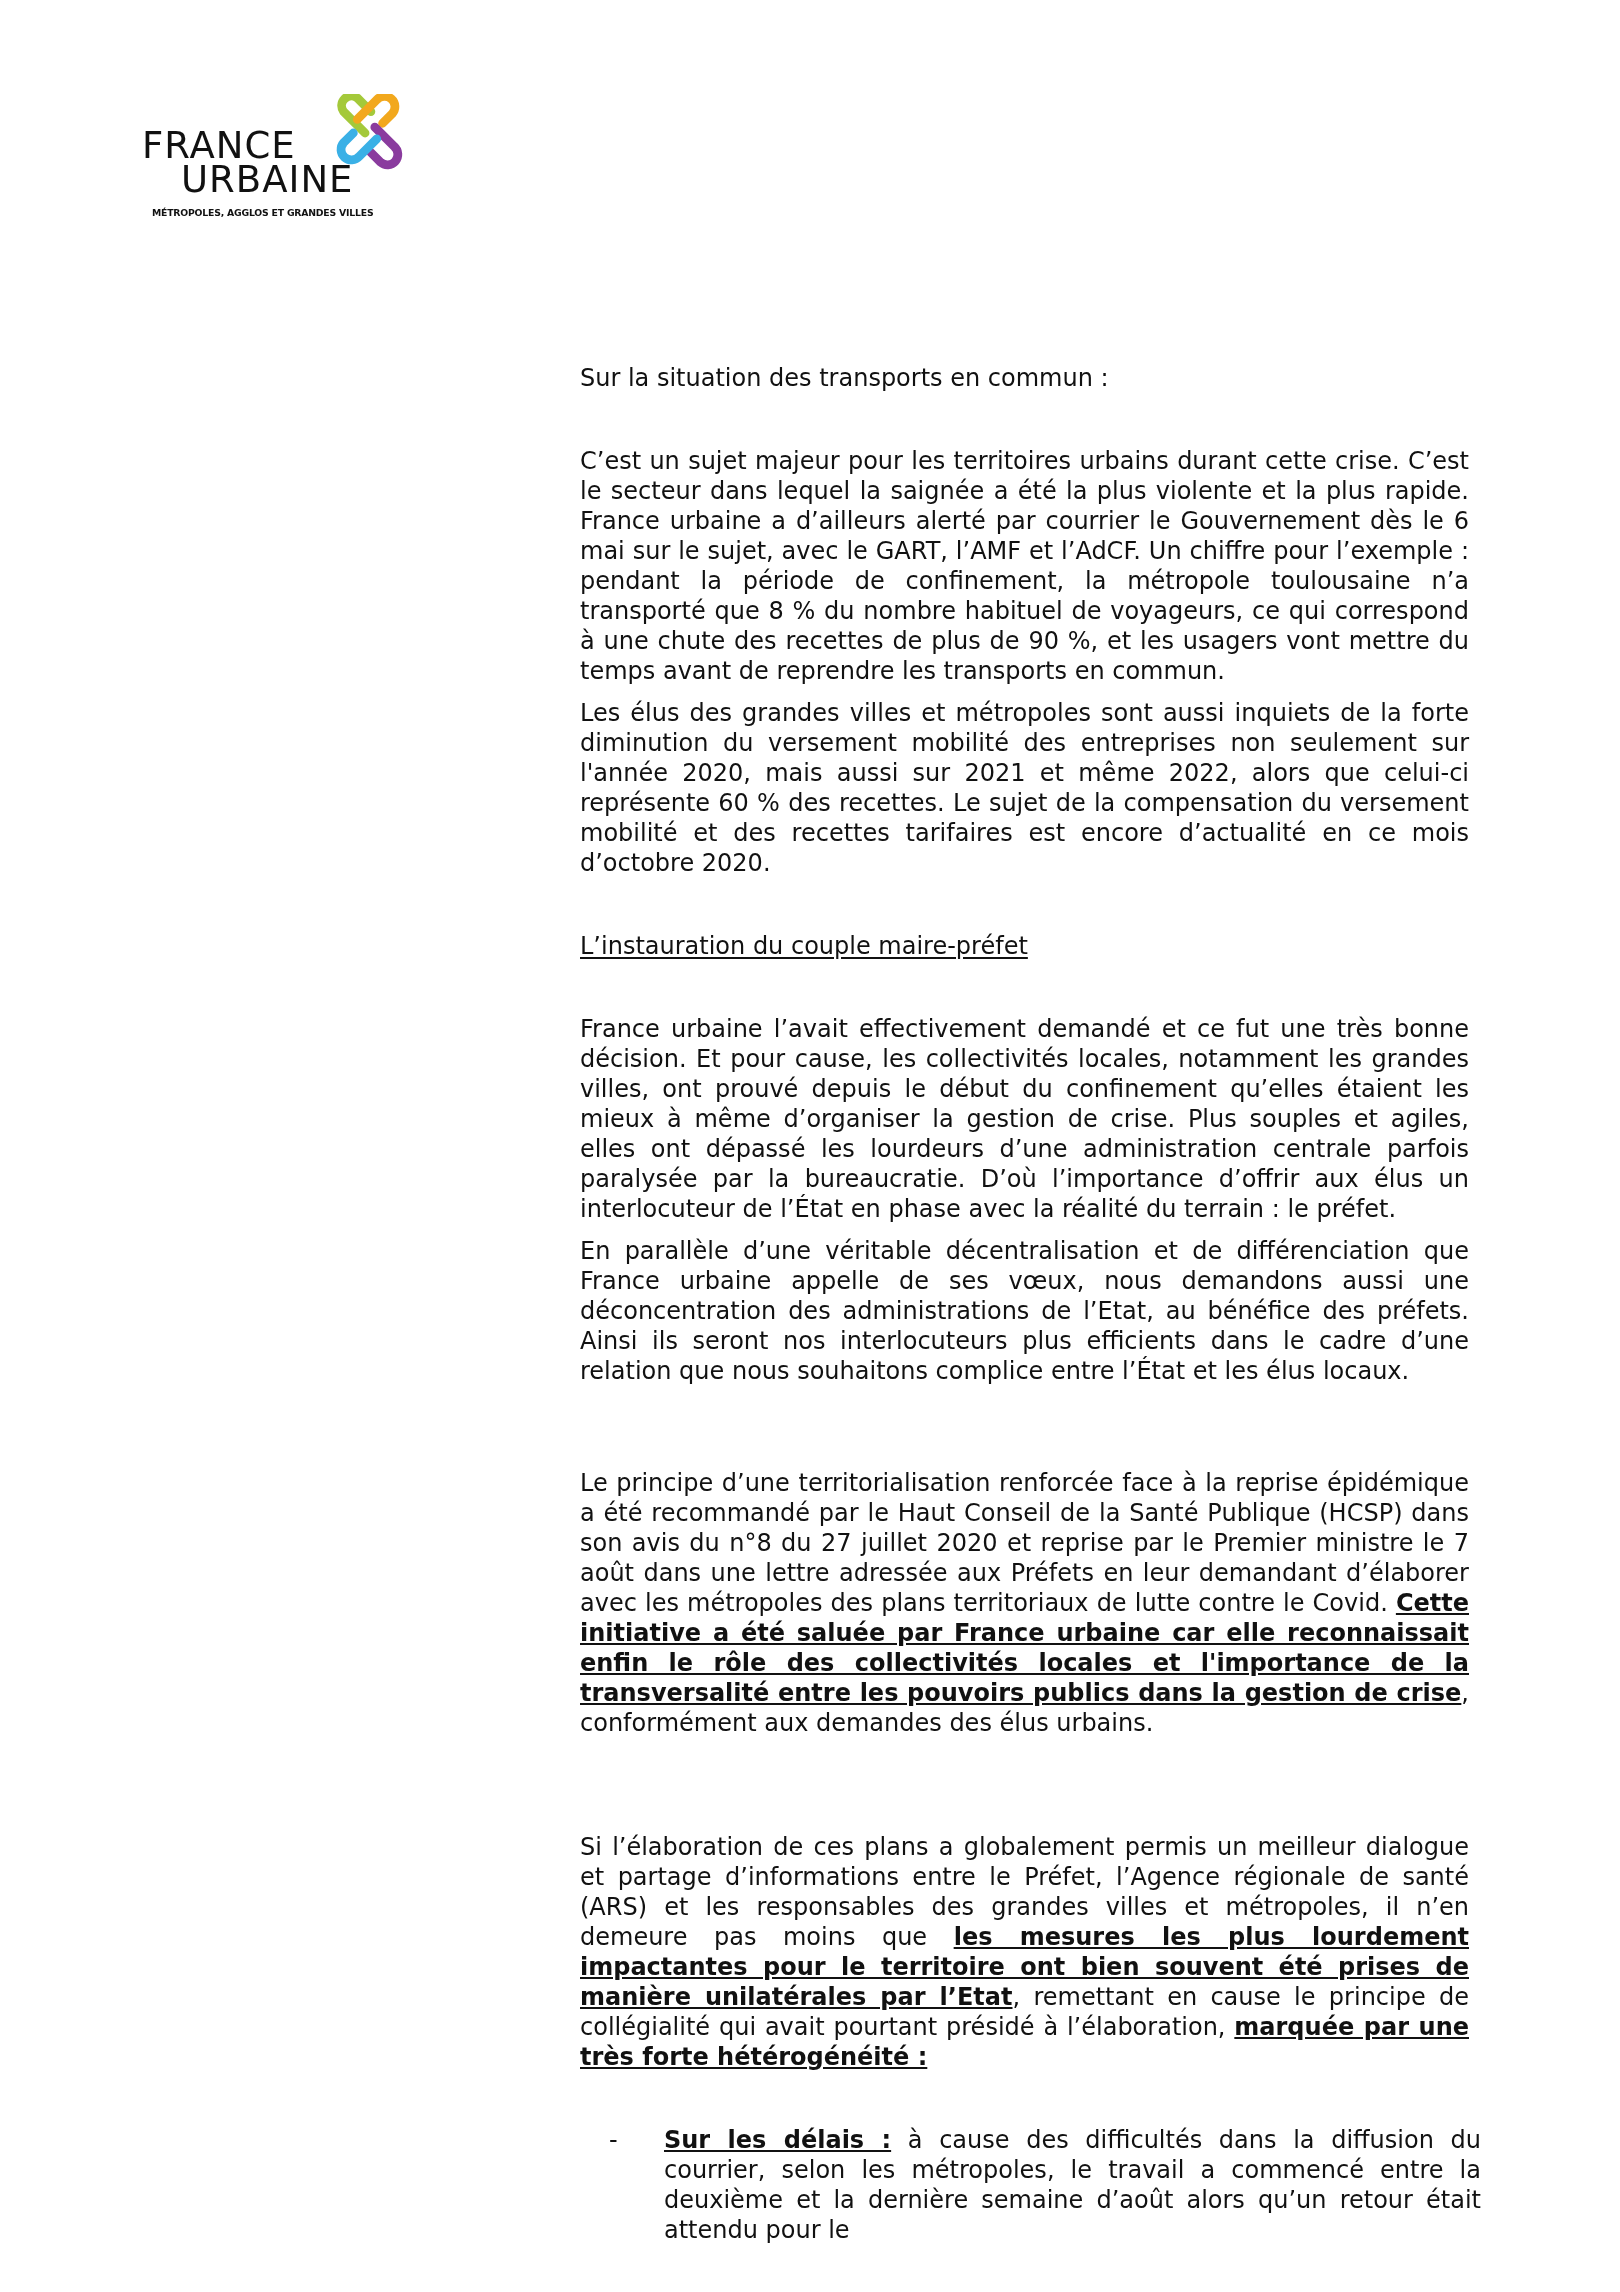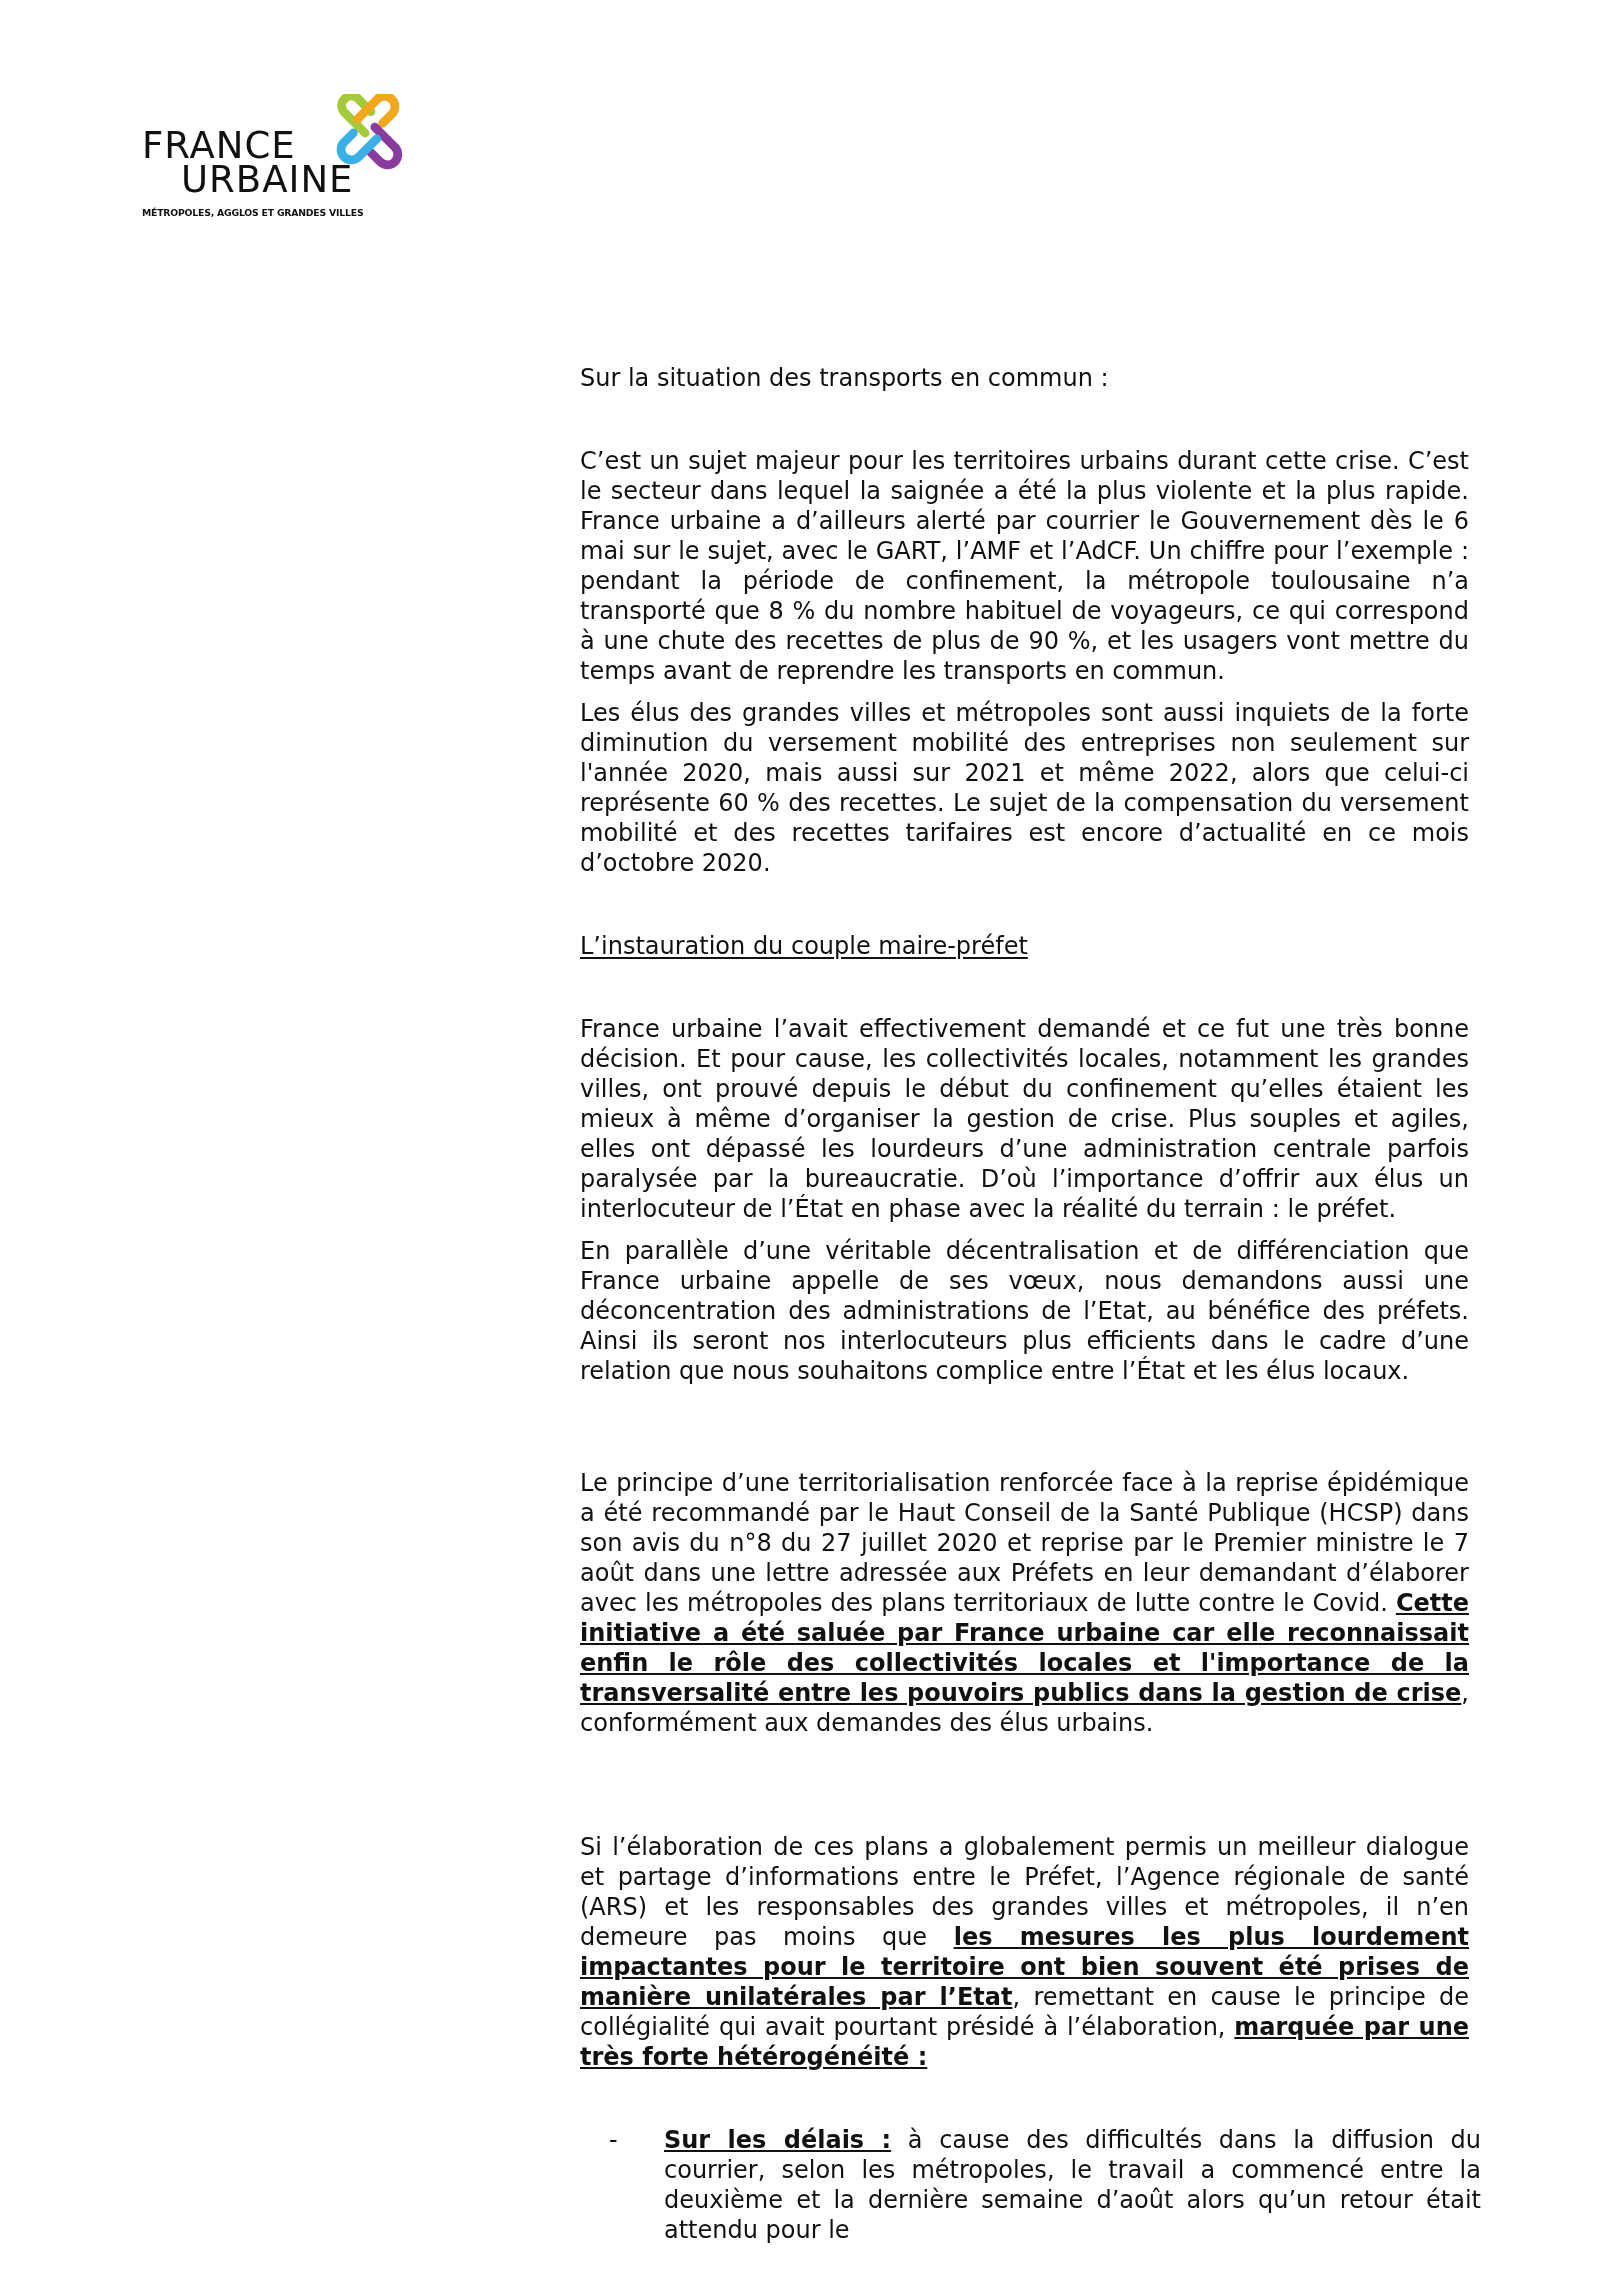--- a/index.html
+++ b/index.html
@@ -3,21 +3,21 @@
 <meta charset="utf-8">
 <style>
   html, body { margin: 0; padding: 0; background: #ffffff; }
   body { width: 1620px; height: 2293px; position: relative; overflow: hidden;
          font-family: "DejaVu Sans", sans-serif; color: #111; }
   .logo { position: absolute; left: 115px; top: 94px; width: 265px; height: 132px; margin-left: 27px; }
   .logo-word { position: absolute; font-family: "DejaVu Sans", sans-serif; font-weight: normal;
                color: #111; font-size: 37px; letter-spacing: 1px; line-height: 1; }
   .logo-word.france { left: 0; top: 33px; }
   .logo-word.urbaine { left: 39px; top: 67px; }
-  .logo-tag { position: absolute; left: 0; top: 113px; font-size: 9.3px; font-weight: bold;
+  .logo-tag { position: absolute; left: 10px; top: 113px; font-size: 9.3px; font-weight: bold;
               letter-spacing: -0.2px; white-space: nowrap; }
   .logo-mark { position: absolute; left: 186px; top: 0; width: 78px; height: 78px; }
 
   .content { position: absolute; left: 568px; top: 351px; width: 913px;
              font-size: 24px; line-height: 30px; text-align: justify; }
   .content p { margin: 12px; }
   .gap1 { height: 29px; }
   .gap2 { height: 41px; }
   .u { text-decoration: underline; text-underline-offset: 2.9px; }
   .it { font-style: italic; }

